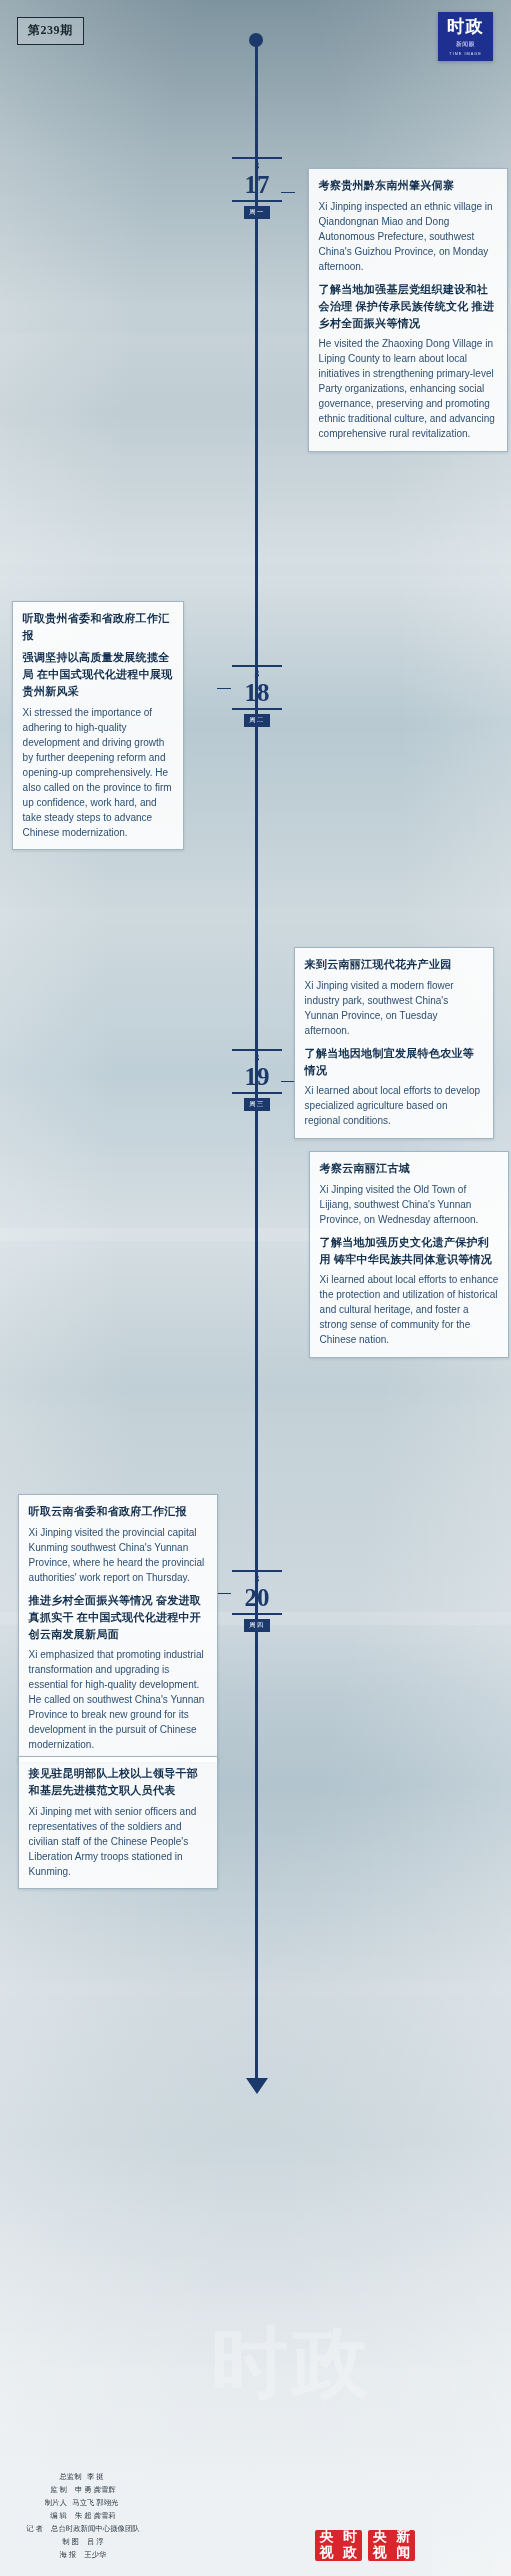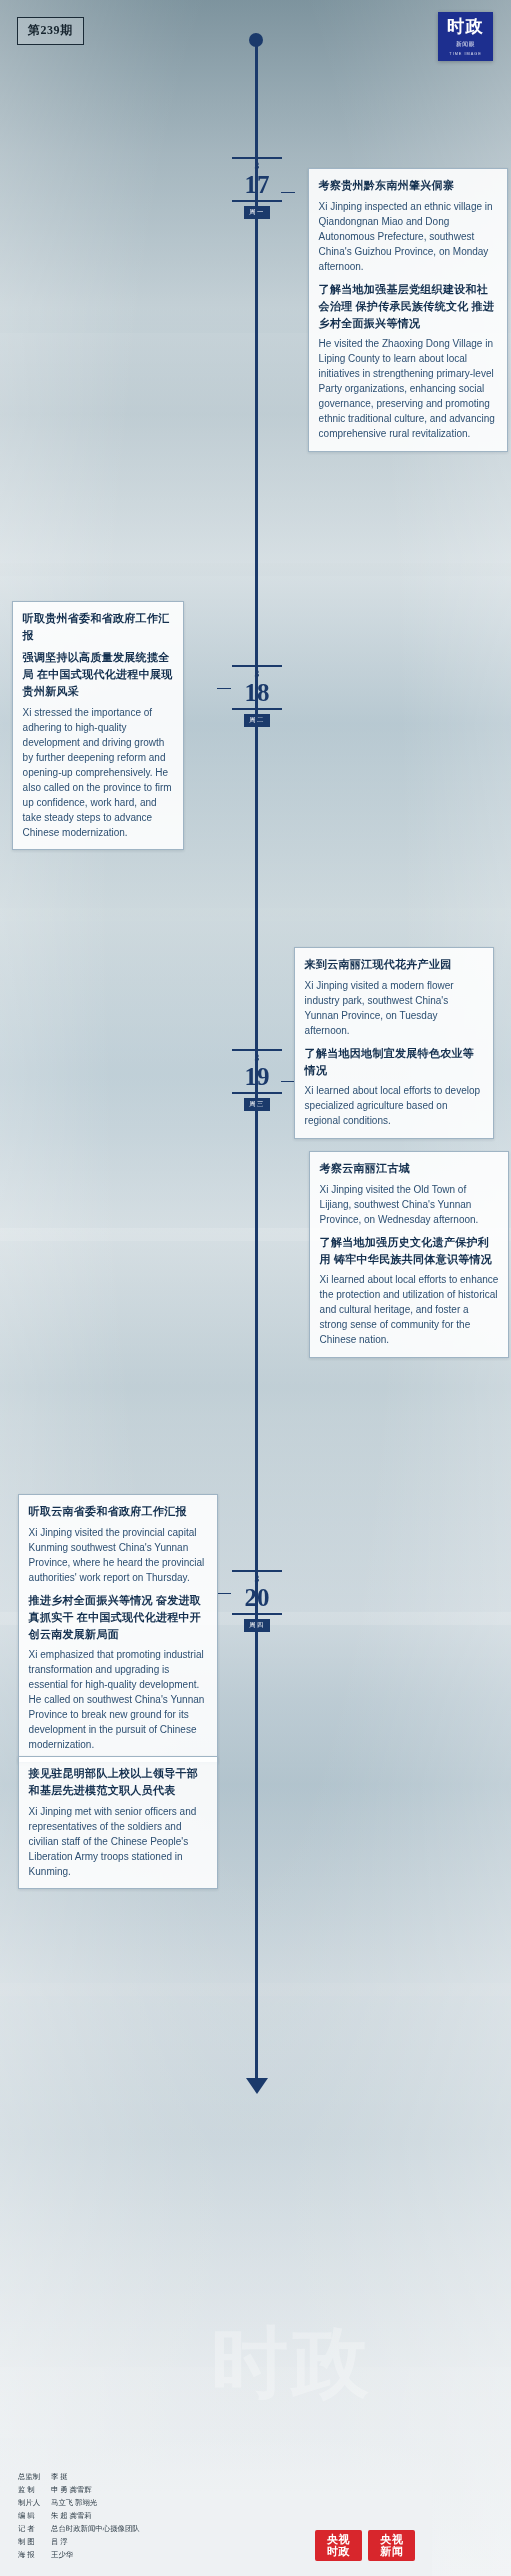--- a/index.html
+++ b/index.html
@@ -94,32 +94,33 @@
   }
   .card .en:last-child{margin-bottom:0;}
   .card .zh-h.second{margin-top:1.3px;}
   .card.left{text-align:left;}
   .connector{position:absolute;height:1.3px;background:#1b3a6b;}
 
   
   .footer{
     position:absolute;left:0;bottom:0;width:432px;height:138px;
     background:linear-gradient(180deg,rgba(233,238,241,.2),#eef1f3 40%,#eef1f3);
+    text-align:center;
   }
   .credits{
     position:absolute;left:18px;bottom:14px;
     font-size:7.4px;line-height:1.75;color:#2b3a45;
     font-family:"Liberation Serif", serif;
   }
   .credits .row span.k{display:inline-block;min-width:33px;}
   .brand-group{position:absolute;right:16.6px;bottom:15.4px;display:flex;gap:6.4px;}
   .brand{
     width:47px;height:31px;background:#d8262c;color:#fff;border-radius:1.9px;
-    display:flex;flex-direction:column;align-items:center;justify-content:center;
-    font-family:"Liberation Serif", serif;font-weight:700;line-height:1.12;font-size:11px;letter-spacing:0.6px;
+    display:flex;flex-direction:row;align-items:center;justify-content:center;
+    font-family:"Liberation Serif", serif;font-weight:700;line-height:1.12;font-size:14px;letter-spacing:0.6px;
   }
   .watermark{
     position:absolute;left:211px;bottom:160px;font-size:77px;color:rgba(255,255,255,.28);
     font-family:"Liberation Serif", serif;font-weight:700;letter-spacing:3.8px;
   }
 </style>
 </head>
 <body>
 
 <div class="page">

